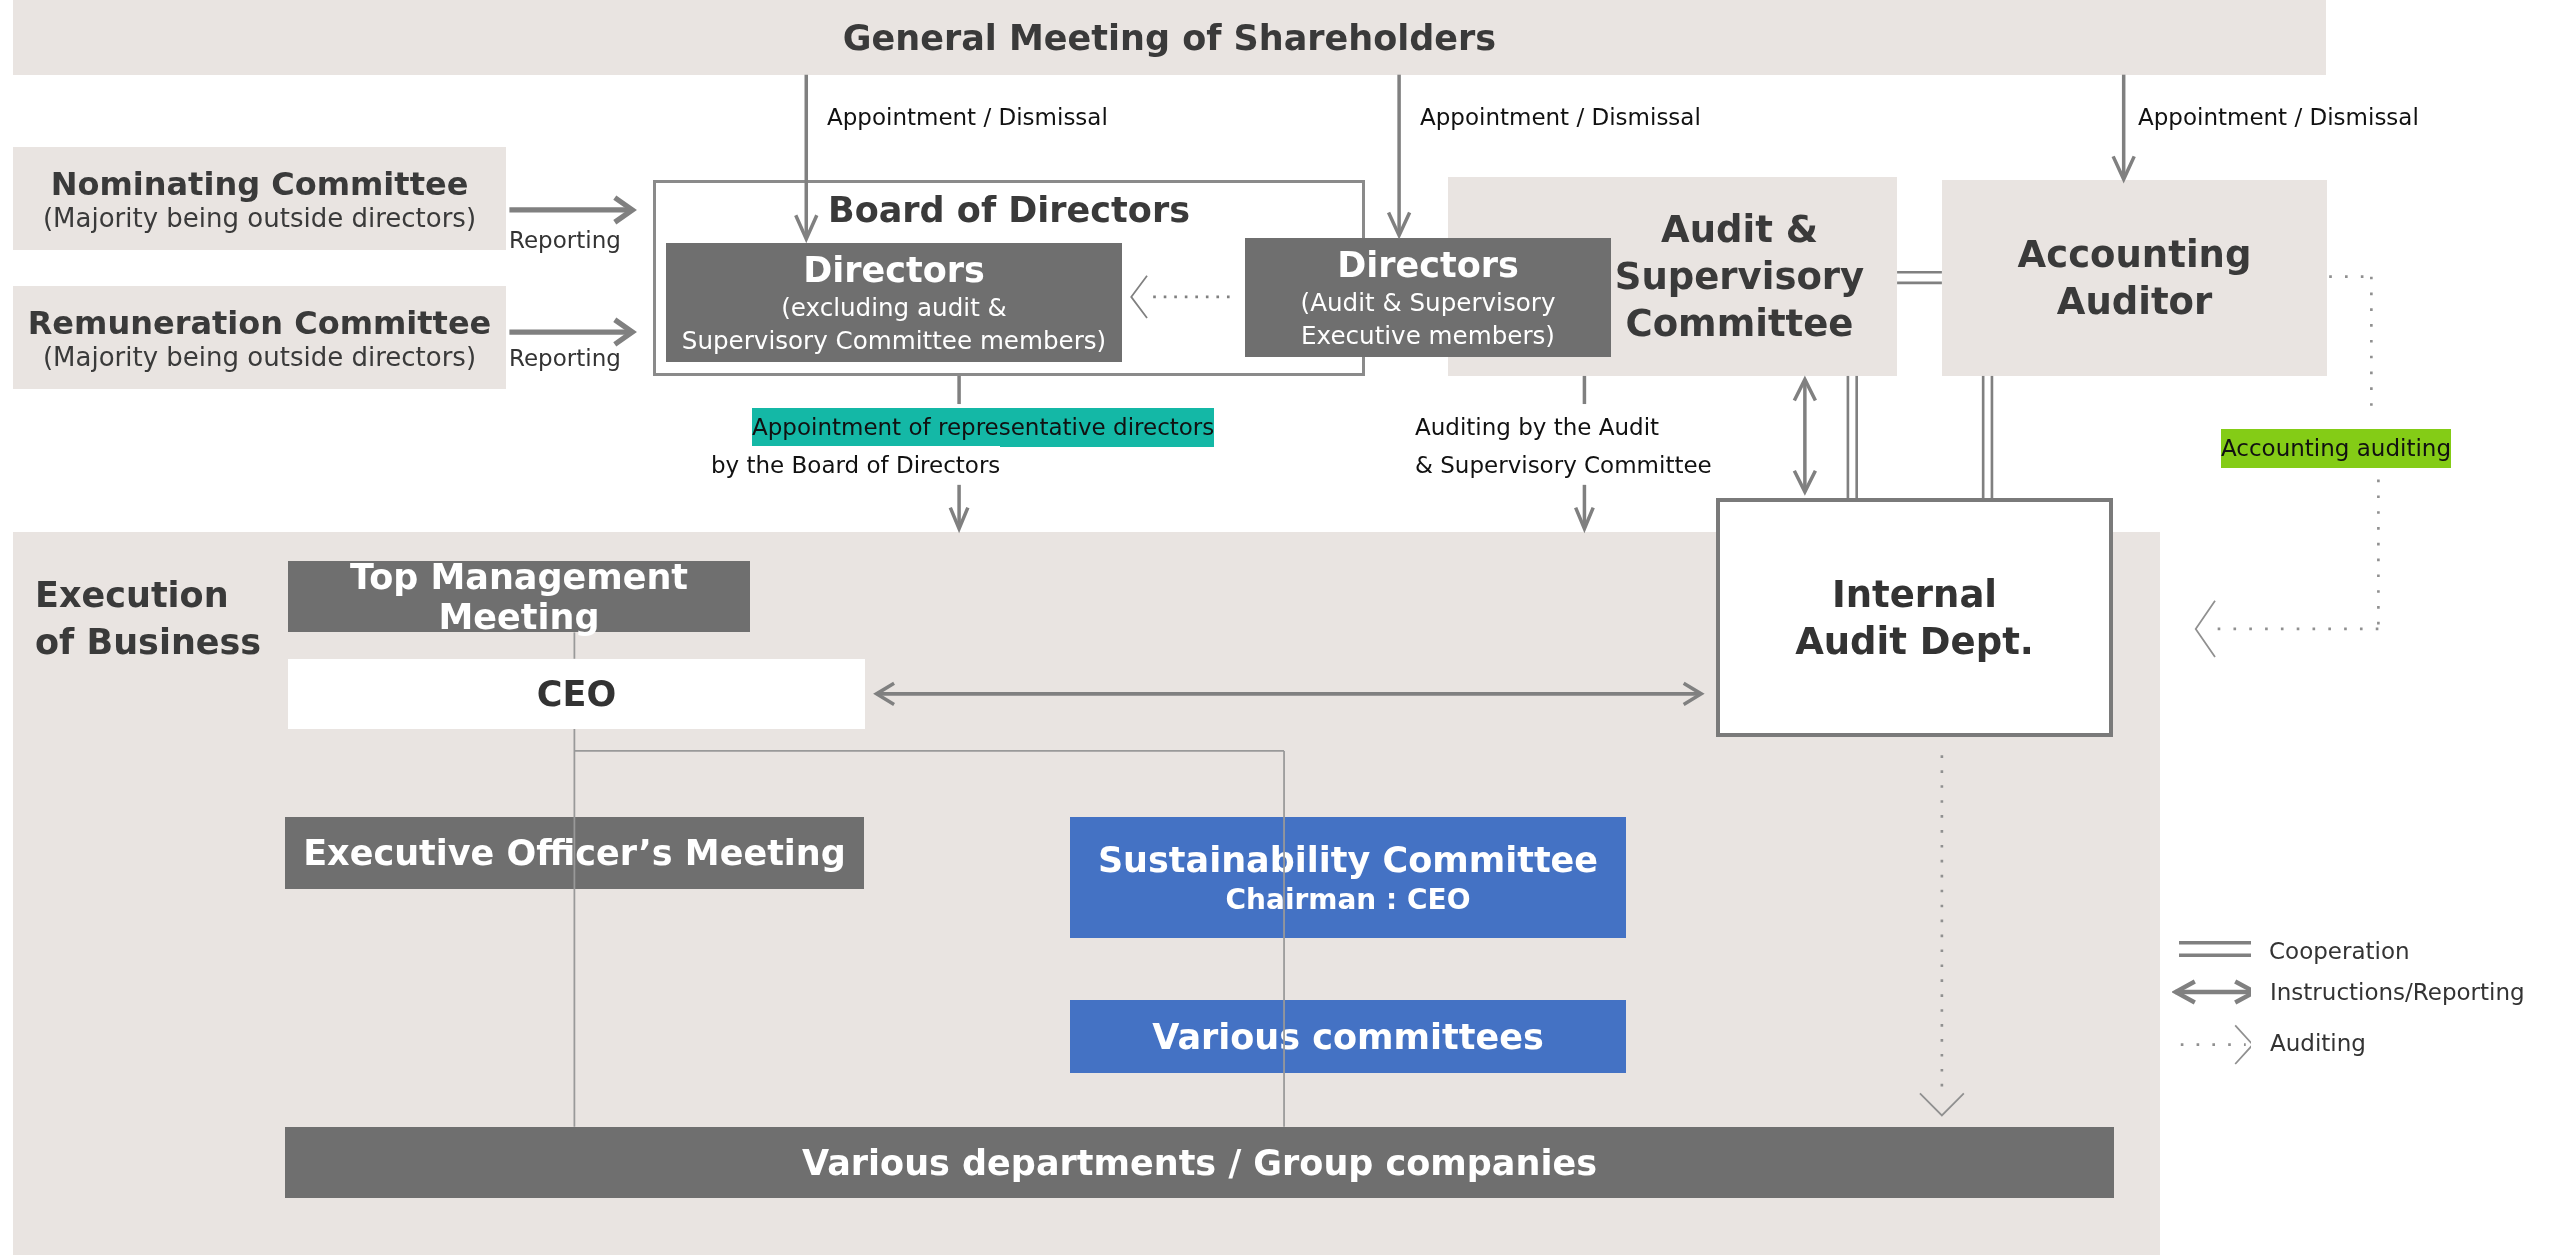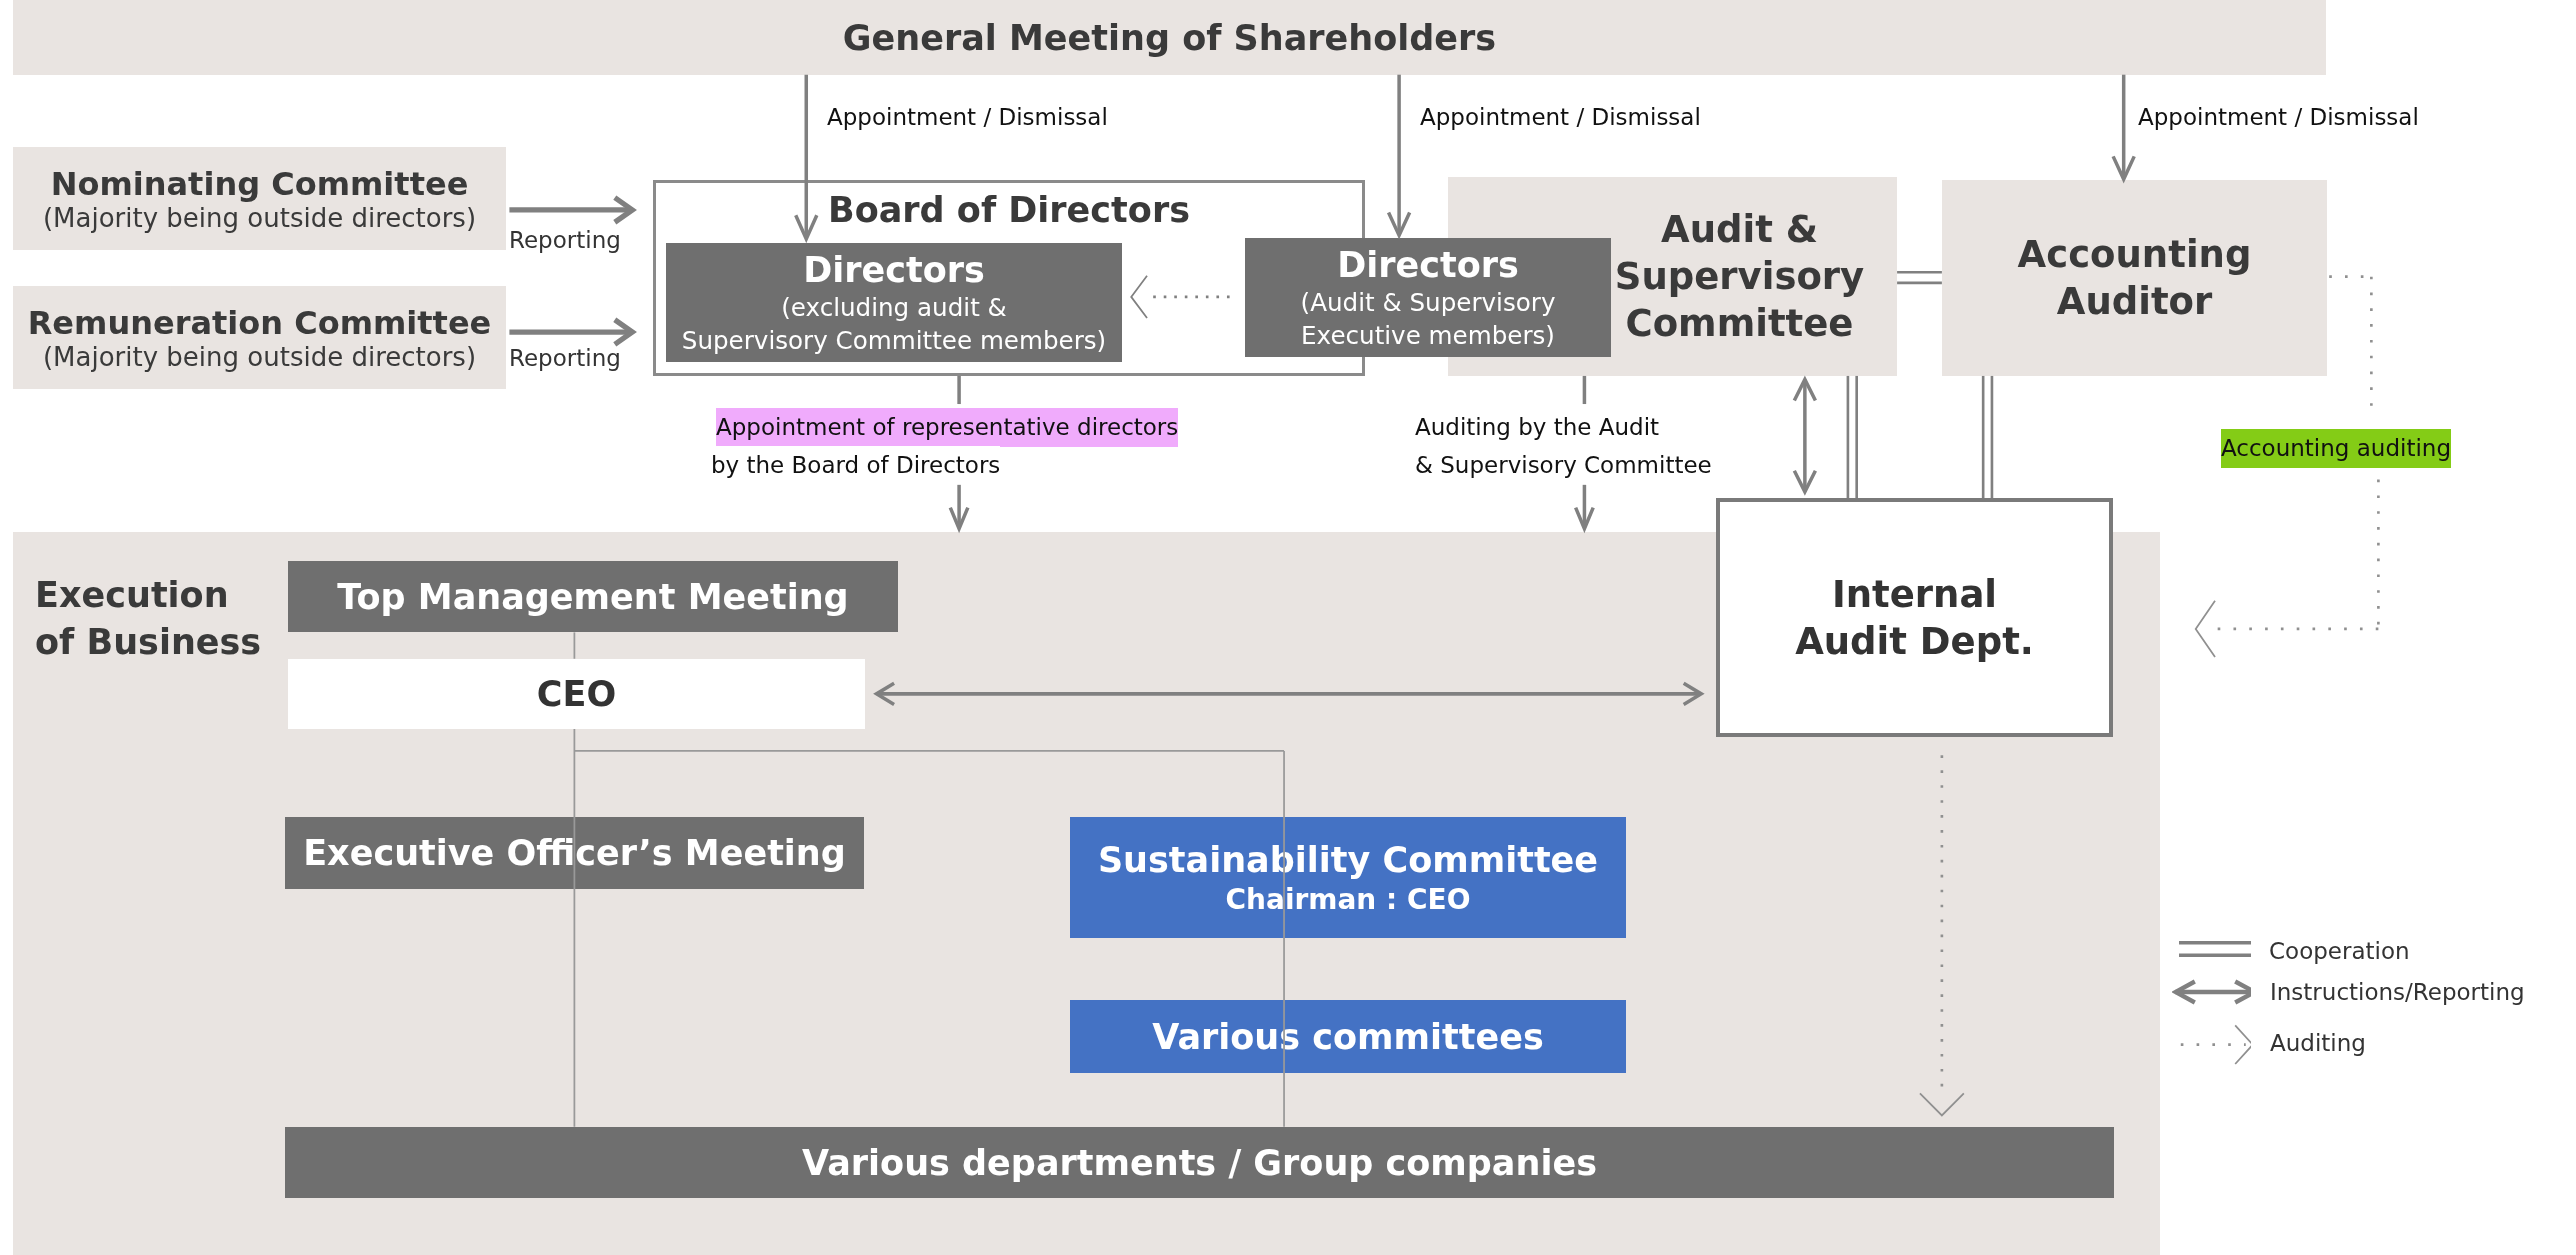--- a/index.html
+++ b/index.html
@@ -60,30 +60,30 @@
   <div class="bold" style="font-size:35px;line-height:42px;">Directors</div>
   <div style="font-size:24.6px;line-height:33px;">(Audit &amp; Supervisory</div>
   <div style="font-size:24.6px;line-height:33px;">Executive members)</div>
 </div>
 
 <div class="box beige bold" style="left:1942px;top:180px;width:385px;height:196px;font-size:37px;color:#3a3a3a;line-height:47px;">
   <div>Accounting</div>
   <div>Auditor</div>
 </div>
 
-<div class="lbl" style="left:716px;top:408px;background:#f0abfc;">Appointment of representative directors</div>
+<div class="lbl" style="left:752px;top:408px;background:#14b8a6;">Appointment of representative directors</div>
 <div class="lbl" style="left:711px;top:446px;background:#fff;">by the Board of Directors</div>
 <div class="lbl" style="left:1415px;top:408px;background:#fff;">Auditing by the Audit</div>
 <div class="lbl" style="left:1415px;top:446px;background:#fff;">&amp; Supervisory Committee</div>
 <div class="lbl" style="left:2221px;top:429px;background:#84cc16;">Accounting auditing</div>
 
 <div class="lbl bold" style="left:35px;top:571px;font-size:35px;line-height:49px;color:#3a3a3a;">Execution</div>
 <div class="lbl bold" style="left:35px;top:618px;font-size:35px;line-height:49px;color:#3a3a3a;">of Business</div>
 
-<div class="box dark bold" style="left:288px;top:561px;width:610px;height:71px;font-size:35px;">
+<div class="box dark bold" style="left:288px;top:561px;width:462px;height:71px;font-size:35px;">
   <span>Top Management Meeting</span>
 </div>
 
 <div class="box white bold" style="left:288px;top:659px;width:577px;height:70px;font-size:35px;color:#333;">
   <span>CEO</span>
 </div>
 
 <div class="box dark bold" style="left:285px;top:817px;width:579px;height:72px;font-size:35px;">
   <span>Executive Officer’s Meeting</span>
 </div>

